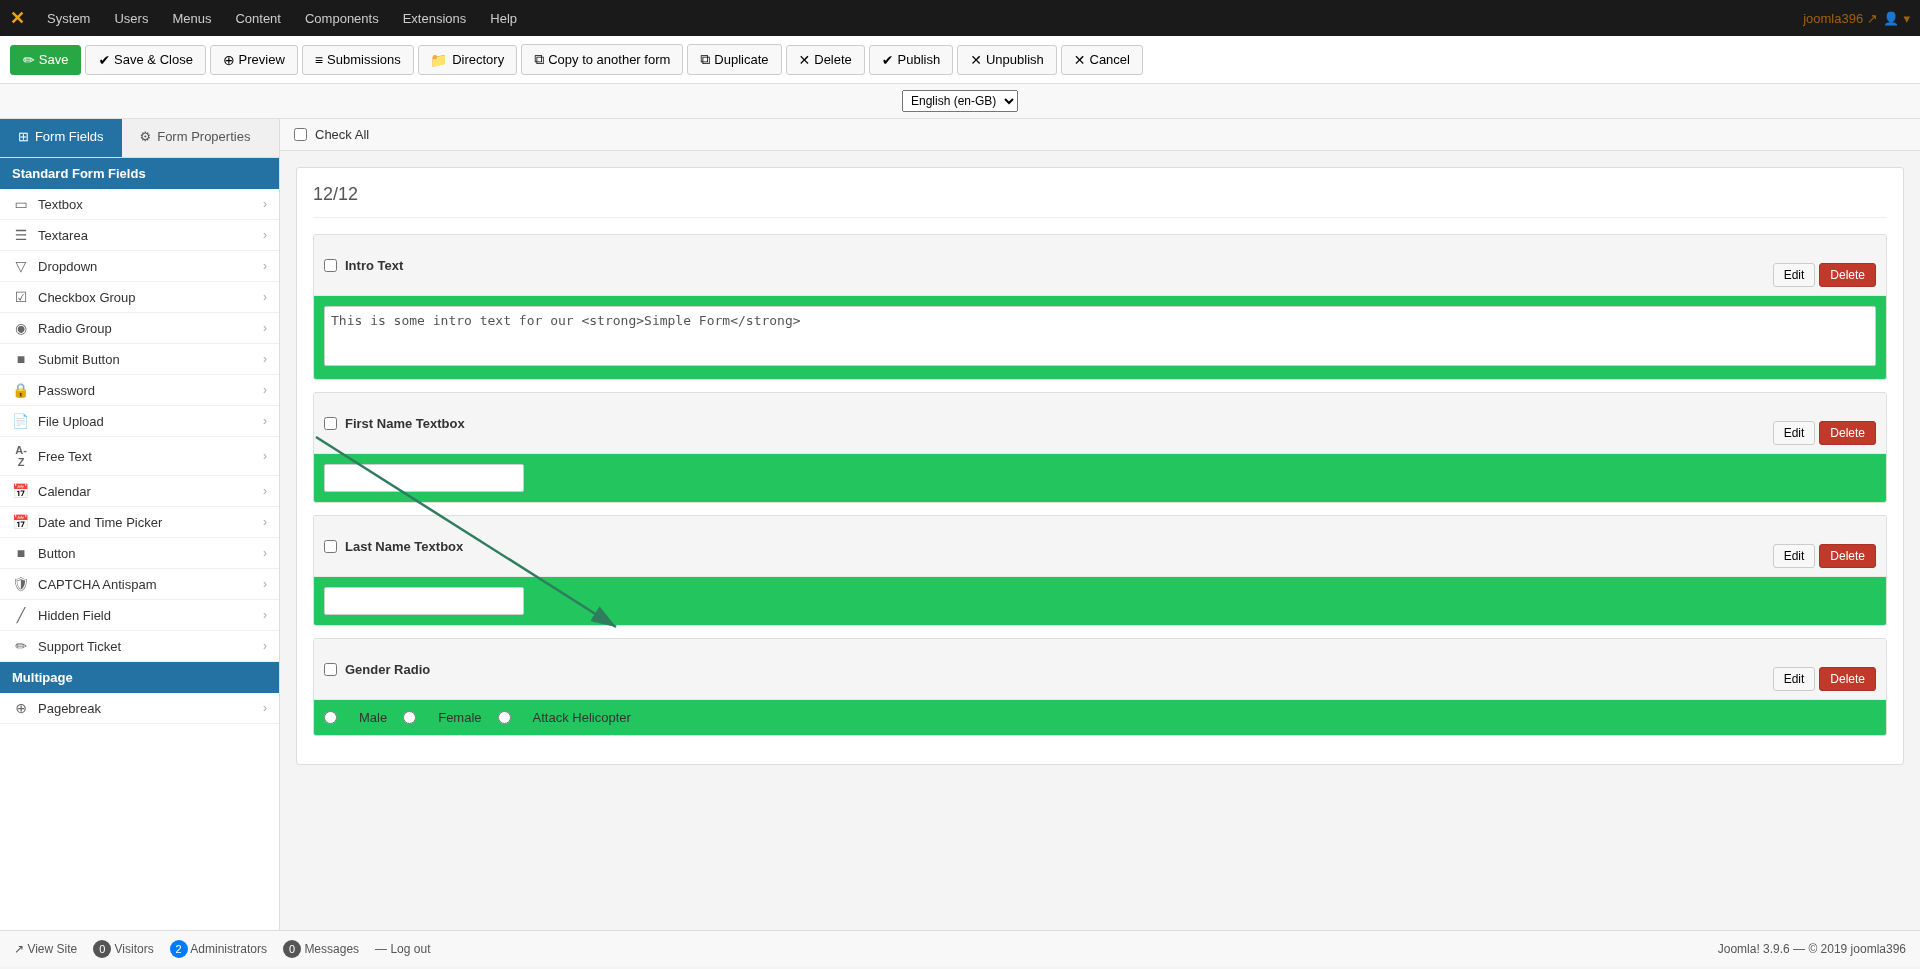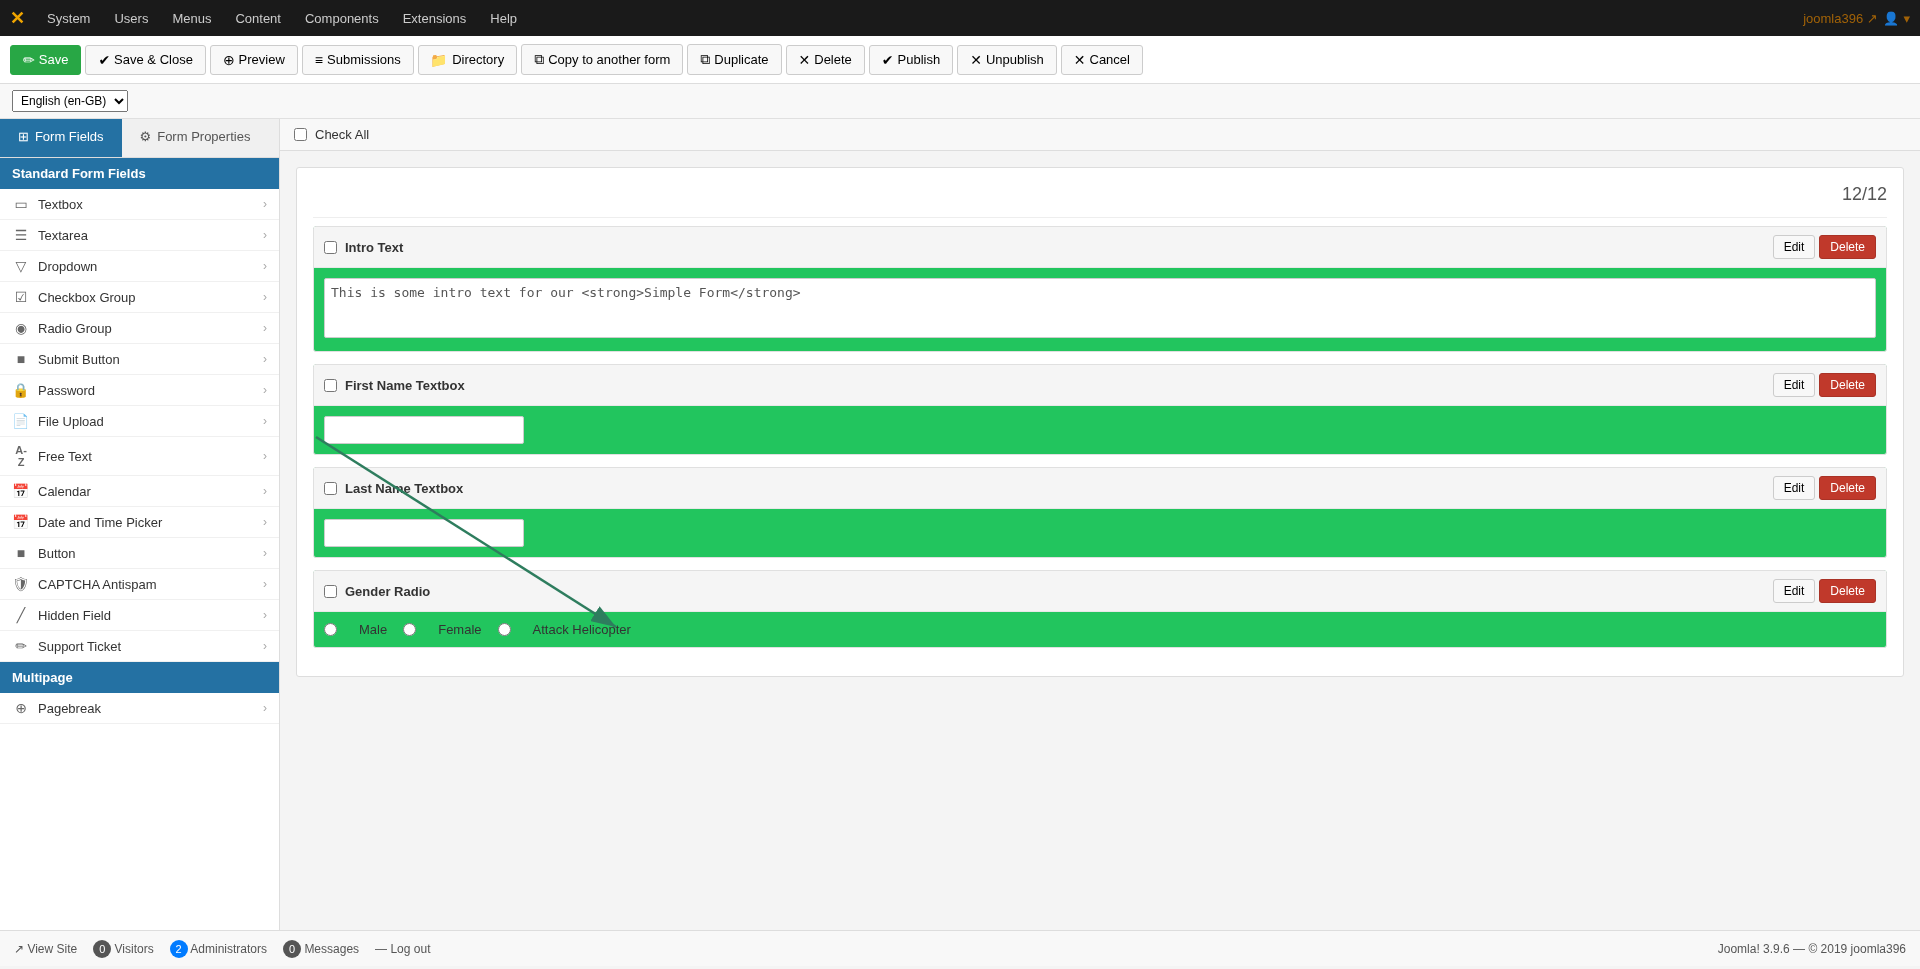--- a/index.html
+++ b/index.html
@@ -64,20 +64,21 @@
 
     
     .lang-bar {
       background: #f8f8f8;
       border-bottom: 1px solid #e0e0e0;
       padding: 6px 12px;
       display: flex;
       align-items: center;
       gap: 20px;
       font-size: 12px;
+      justify-content: center;
     }
     .lang-bar select { font-size: 12px; padding: 2px 4px; }
     .lang-bar .info { color: #555; }
     .lang-bar strong { font-weight: bold; }
 
     
     .main-layout {
       display: flex;
       height: calc(100vh - 36px - 50px - 36px - 36px);
       overflow: hidden;
@@ -163,45 +164,45 @@
     .form-preview {
       padding: 16px;
     }
     .form-card {
       background: #fff;
       border: 1px solid #ddd;
       border-radius: 3px;
       padding: 16px;
     }
     .form-counter {
-      text-align: right;
+      text-align: left;
       font-size: 18px;
       color: #555;
-      margin-bottom: 8px;
+      margin-bottom: 16px;
       padding-bottom: 12px;
       border-bottom: 1px solid #eee;
     }
 
     
     .field-row {
       border: 1px solid #e0e0e0;
       border-radius: 3px;
       margin-bottom: 12px;
       background: #22c55e;
     }
     .field-row-header {
       display: flex;
       align-items: center;
       justify-content: space-between;
       padding: 8px 10px;
       background: #f5f5f5;
       border-bottom: 1px solid #e8e8e8;
     }
     .field-row-header .field-title { display: flex; align-items: center; gap: 8px; font-weight: bold; font-size: 13px; }
-    .field-row-actions { display: flex; gap: 4px; }
+    .field-row-actions { display: flex; gap: 4px; margin-top: 20px; }
     .btn-edit {
       padding: 4px 10px;
       background: #f8f8f8;
       border: 1px solid #ccc;
       cursor: pointer;
       font-size: 12px;
       border-radius: 3px;
     }
     .btn-delete {
       padding: 4px 10px;

